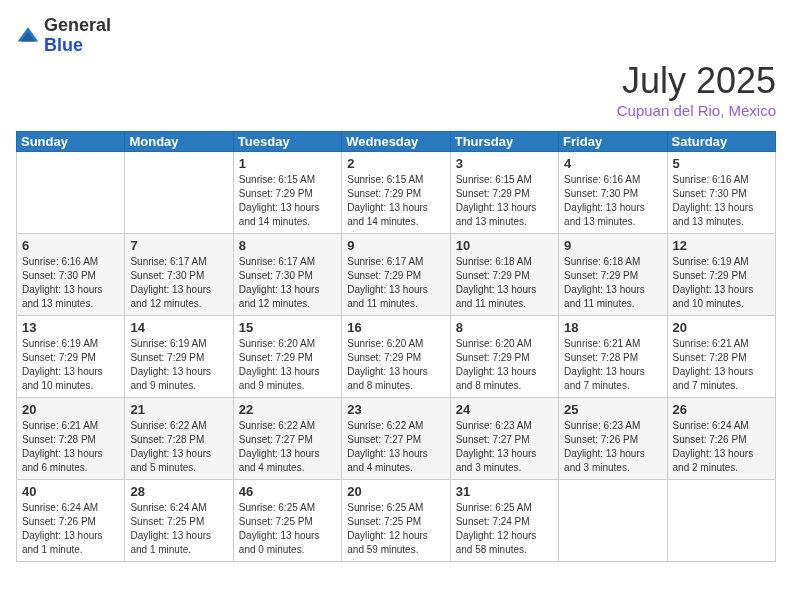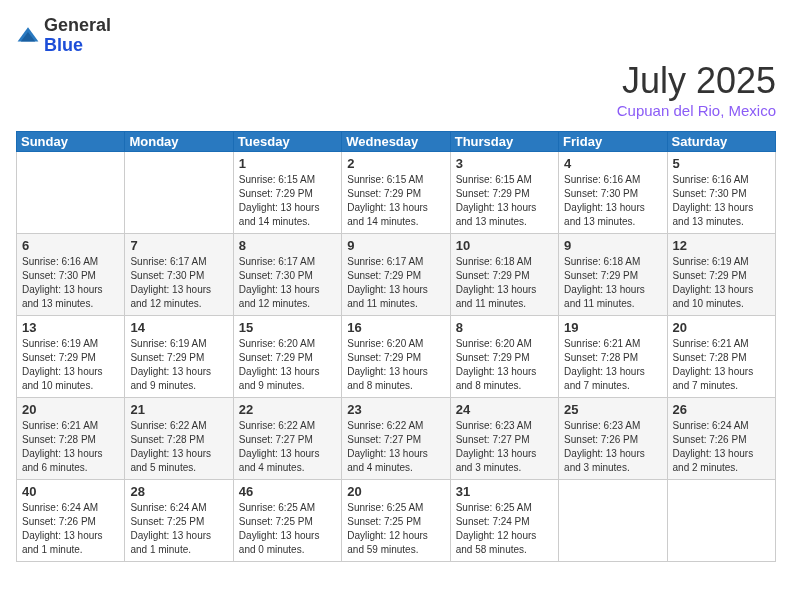--- a/index.html
+++ b/index.html
@@ -234,21 +234,21 @@
 Sunset: 7:29 PM
 Daylight: 13 hours and 8 minutes.</div>
         </td>
         <td>
           <span class="day-number">8</span>
           <div class="day-info" style="white-space: pre-line;">Sunrise: 6:20 AM
 Sunset: 7:29 PM
 Daylight: 13 hours and 8 minutes.</div>
         </td>
         <td>
-          <span class="day-number">19</span>
+          <span class="day-number">18</span>
           <div class="day-info" style="white-space: pre-line;">Sunrise: 6:21 AM
 Sunset: 7:28 PM
 Daylight: 13 hours and 7 minutes.</div>
         </td>
         <td>
           <span class="day-number">20</span>
           <div class="day-info" style="white-space: pre-line;">Sunrise: 6:21 AM
 Sunset: 7:28 PM
 Daylight: 13 hours and 7 minutes.</div>
         </td>

